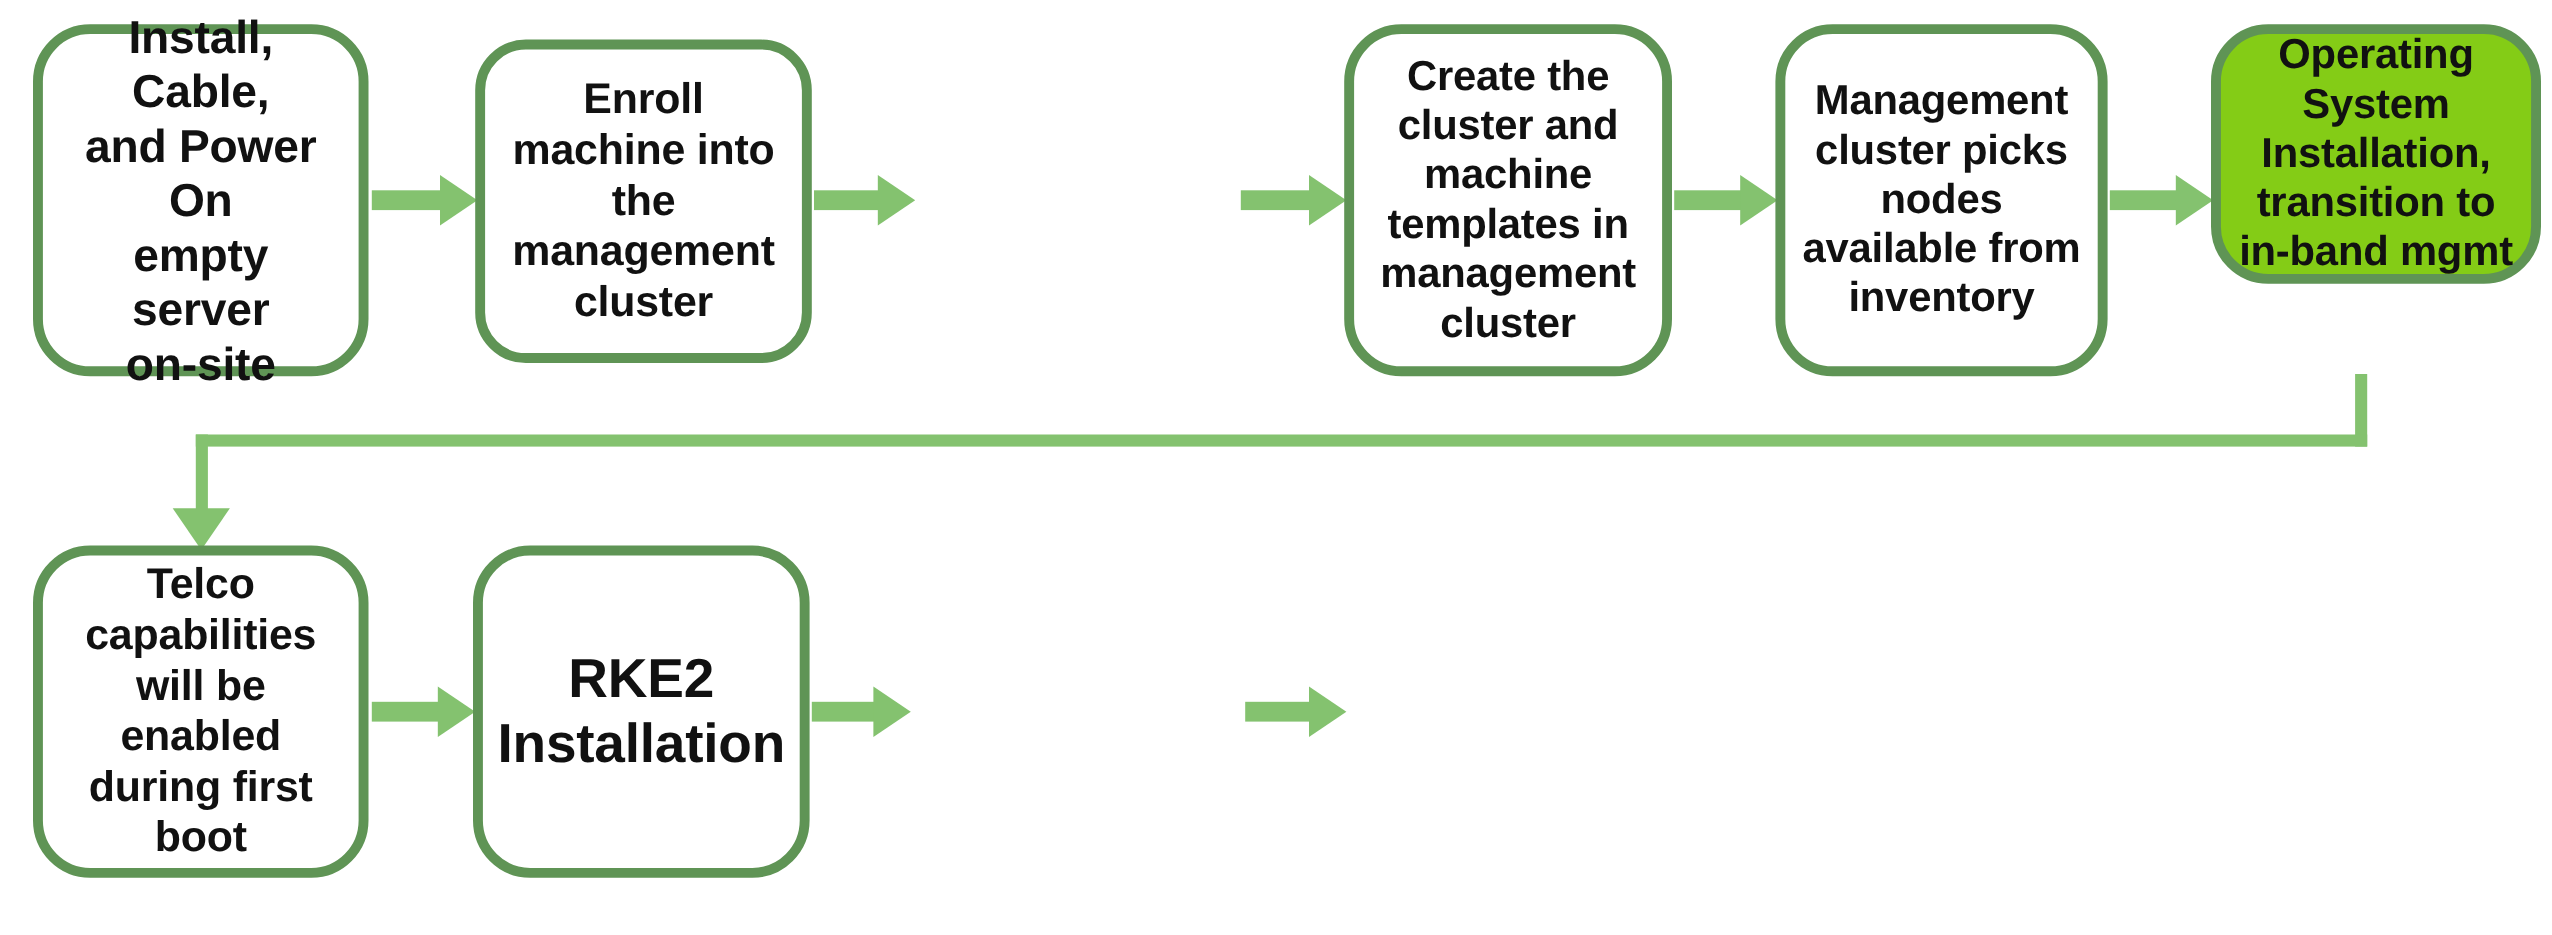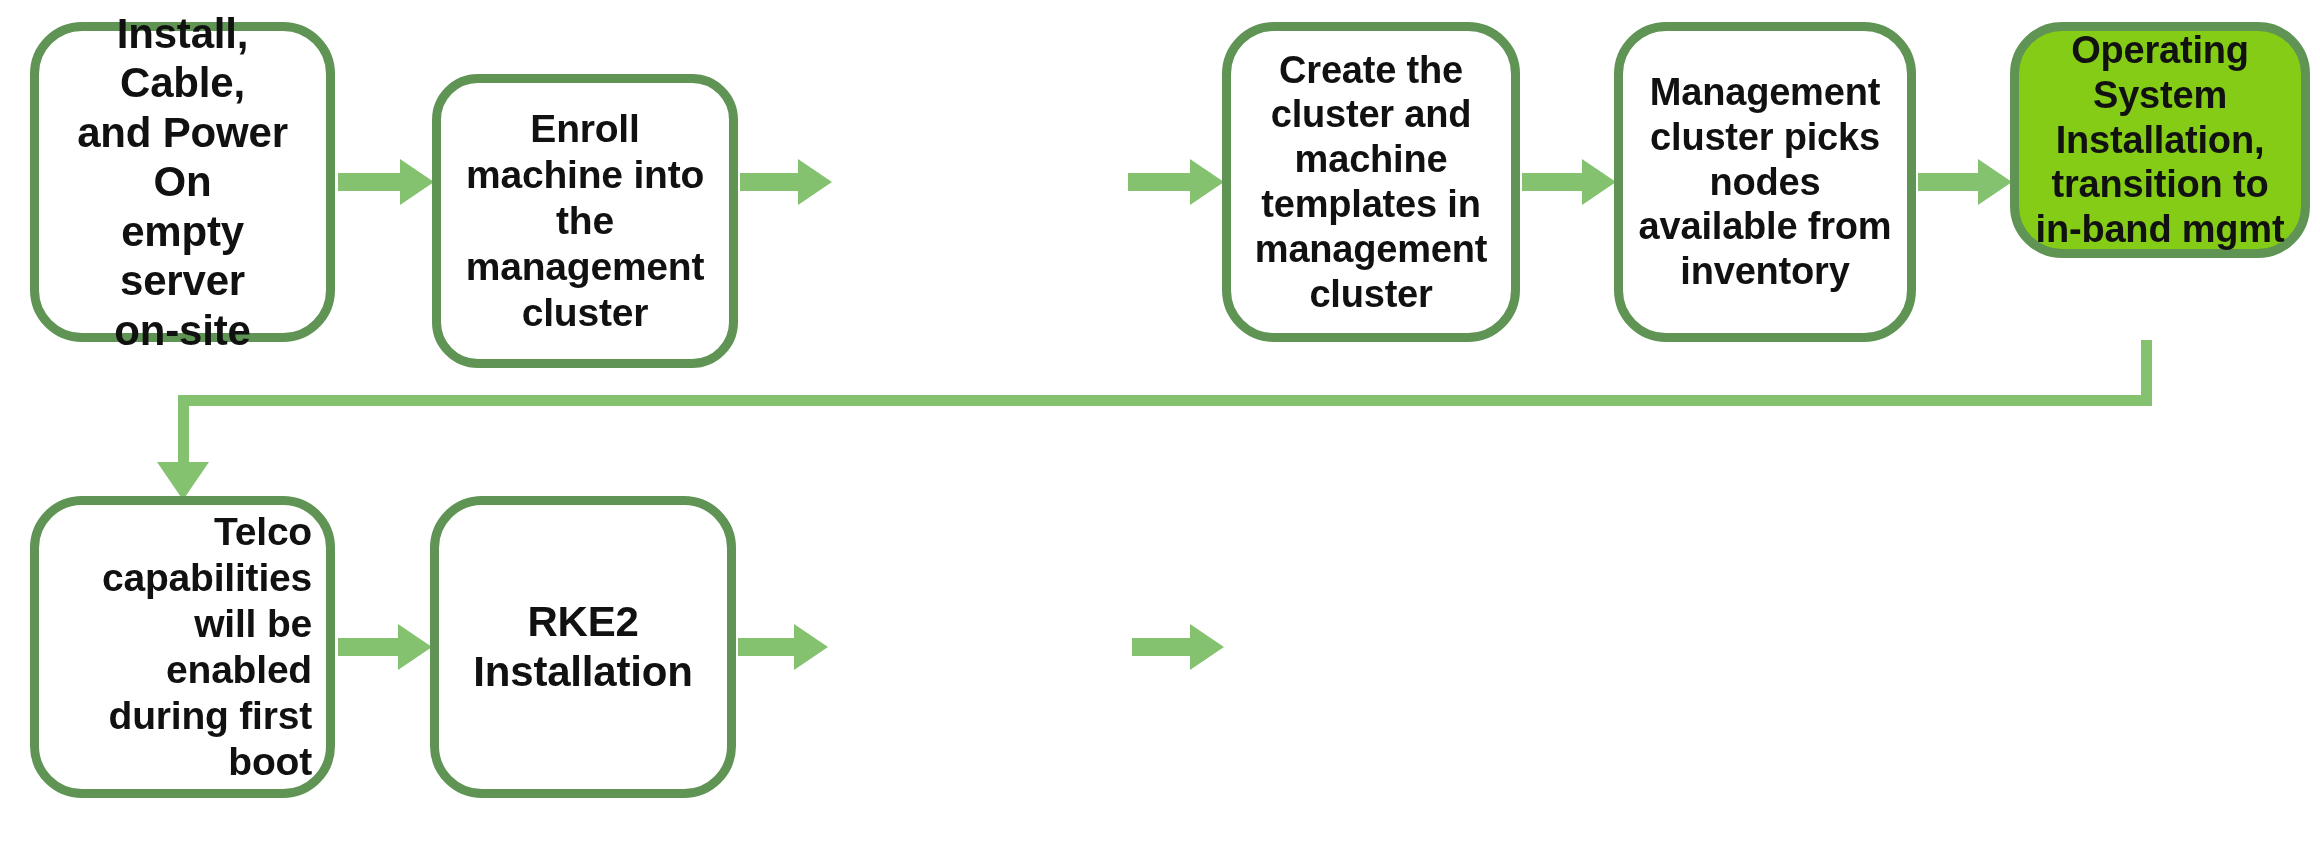--- a/index.html
+++ b/index.html
@@ -76,21 +76,21 @@
 
 <div id="canvas" style="background: rgb(255, 255, 255);">
 
   <div class="node" style="left: 30px; top: 22px; width: 305px; height: 320px; border-color: rgb(95, 148, 85); background: rgb(255, 255, 255);">
     <span class="node-label" style="font-size: 42px; color: rgb(17, 17, 17);">Install, Cable,
 and Power On
 empty server
 on-site</span>
   </div>
 
-  <div class="node" style="left: 432px; top: 36px; width: 306px; height: 294px; border-radius: 46px; border-color: rgb(95, 148, 85); background: rgb(255, 255, 255); margin-top: 38px;">
+  <div class="node" style="left: 432px; top: 36px; width: 306px; height: 294px; border-radius: 46px; border-color: rgb(95, 148, 85); background: rgb(255, 255, 255);">
     <span class="node-label" style="font-size: 39px; color: rgb(17, 17, 17);">Enroll
 machine into
 the
 management
 cluster</span>
   </div>
 
 
   <div class="node" style="left: 1222px; top: 22px; width: 298px; height: 320px; border-color: rgb(95, 148, 85); background: rgb(255, 255, 255); justify-content: center;">
     <span class="node-label" style="font-size: 38px; color: rgb(17, 17, 17);">Create the
@@ -140,30 +140,30 @@
   <div class="arrow-h" style="left:1918px;top:159px;width:94px;">
     <div class="shaft" style="width: 62px; background: rgb(132, 194, 111);"></div>
     <div class="head" style="border-left-color: rgb(132, 194, 111);"></div>
   </div>
 
   <div class="elbow-seg" style="left: 2141px; top: 340px; width: 11px; height: 66px; background: rgb(132, 194, 111);"></div>
   <div class="elbow-seg" style="left: 178px; top: 395px; width: 1974px; height: 11px; background: rgb(132, 194, 111);"></div>
   <div class="elbow-seg" style="left: 178px; top: 395px; width: 11px; height: 73px; background: rgb(132, 194, 111);"></div>
   <div class="elbow-head" style="left: 157px; top: 462px; border-top-color: rgb(132, 194, 111);"></div>
 
-  <div class="node" style="left: 30px; top: 496px; width: 305px; height: 302px; border-color: rgb(95, 148, 85); background: rgb(255, 255, 255); text-align: right;">
+  <div class="node" style="left: 30px; top: 496px; width: 305px; height: 302px; border-color: rgb(95, 148, 85); background: rgb(255, 255, 255);">
     <span class="node-label" style="font-size: 39px; color: rgb(17, 17, 17);">Telco
 capabilities
 will be enabled
 during first
 boot</span>
   </div>
 
   <div class="node" style="left: 430px; top: 496px; width: 306px; height: 302px; border-color: rgb(95, 148, 85); background: rgb(255, 255, 255);">
-    <span class="node-label" style="font-size: 42px; color: rgb(17, 17, 17);">RKE2
+    <span class="node-label" style="font-size: 50px; color: rgb(17, 17, 17);">RKE2
 Installation</span>
   </div>
 
 
 
   <div class="arrow-h" style="left:338px;top:624px;width:94px;">
     <div class="shaft" style="width: 62px; background: rgb(132, 194, 111);"></div>
     <div class="head" style="border-left-color: rgb(132, 194, 111);"></div>
   </div>
 

